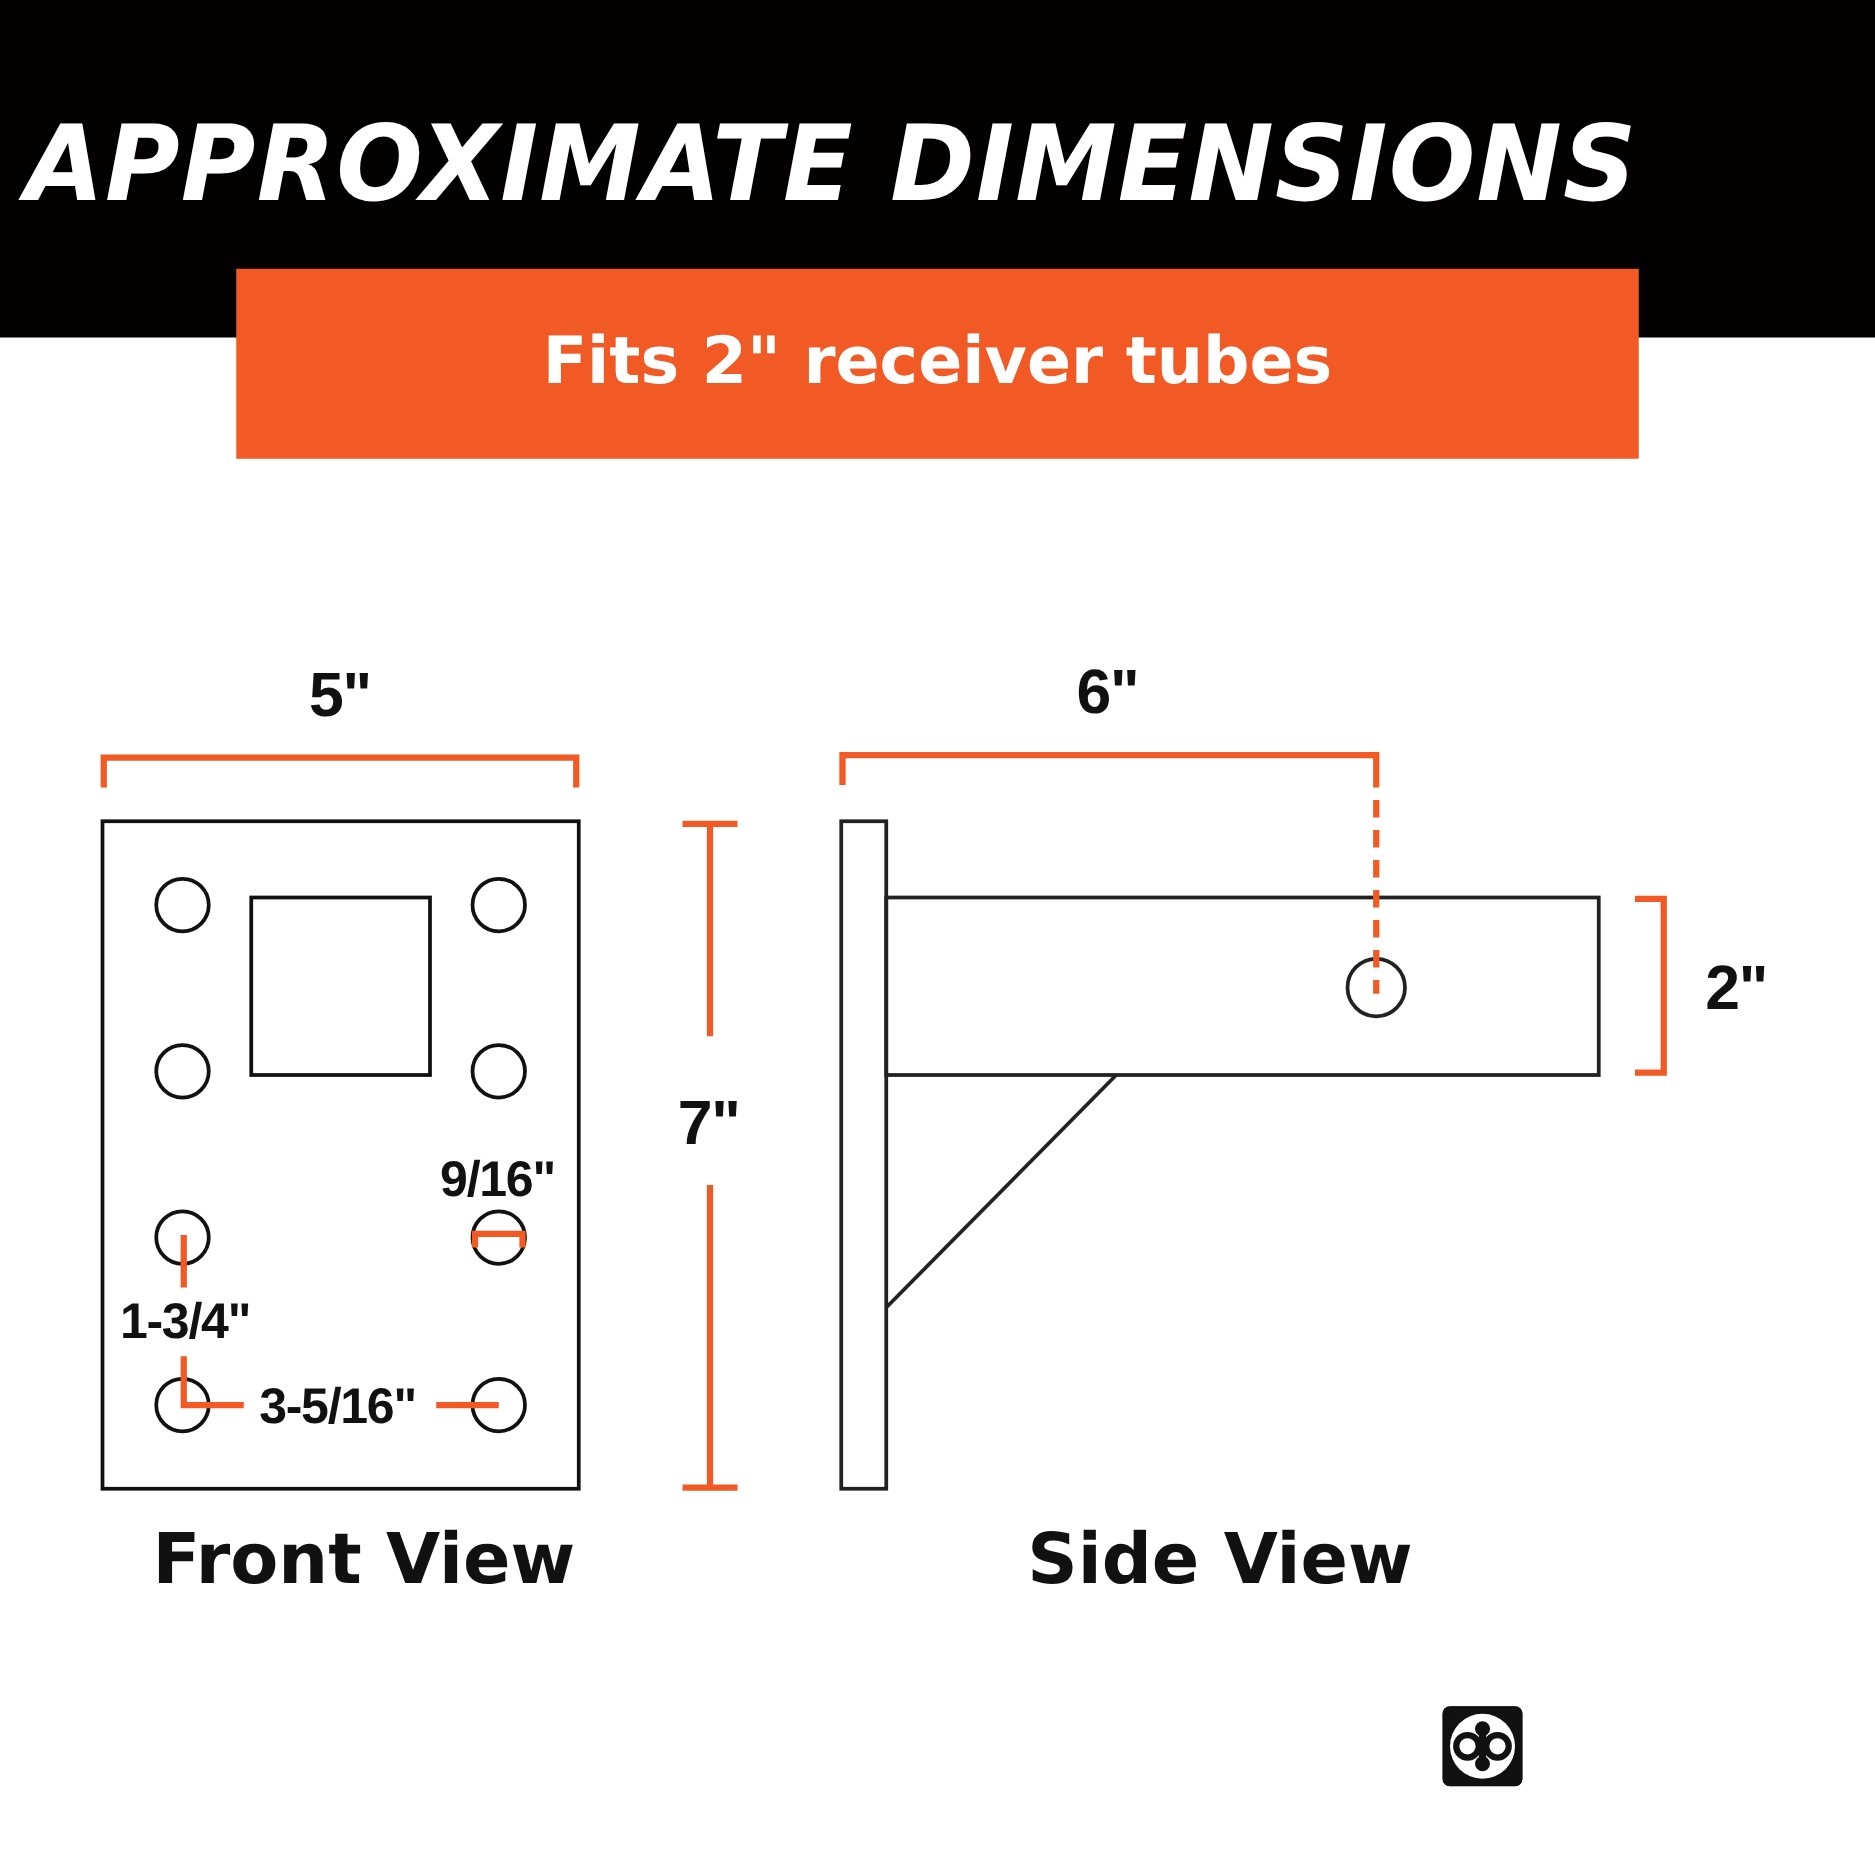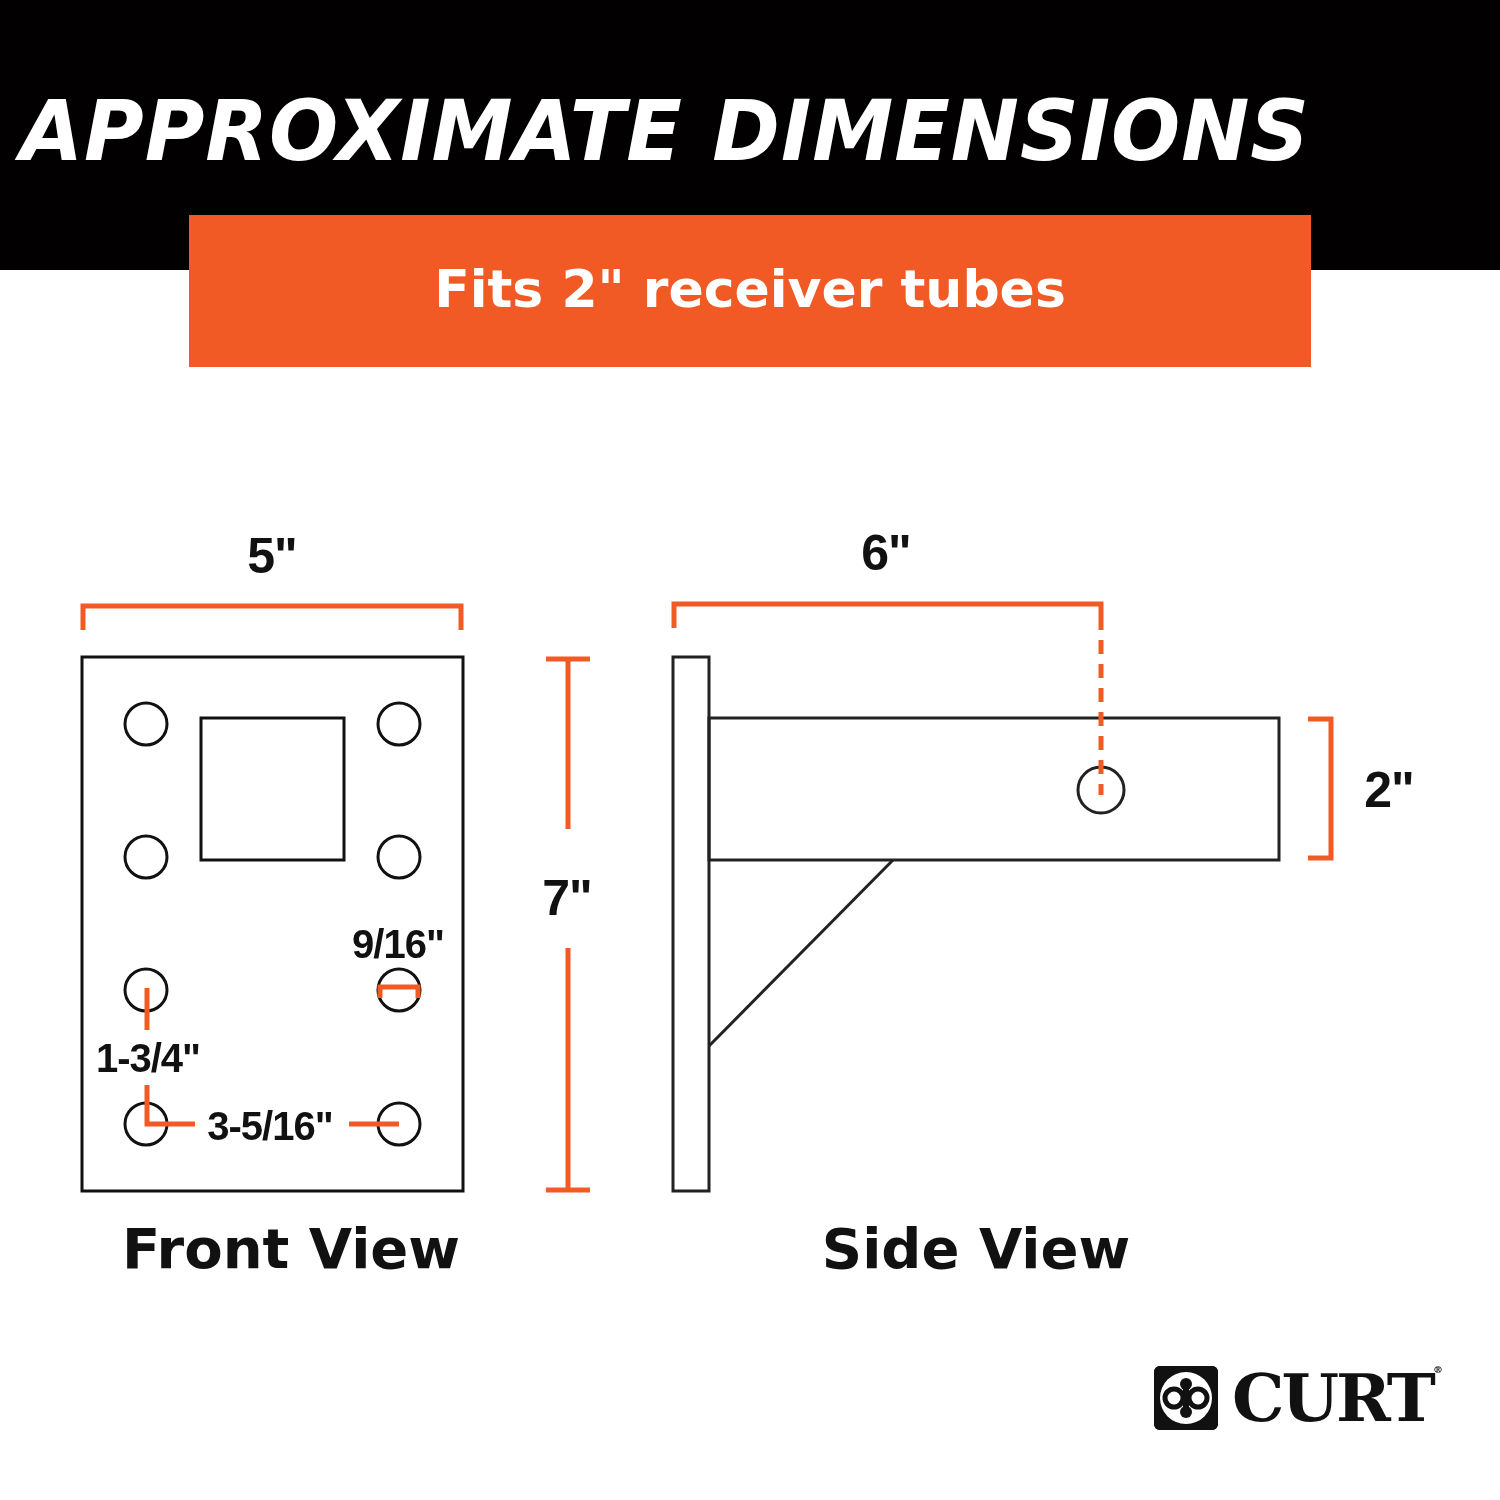--- a/index.html
+++ b/index.html
@@ -90,14 +90,13 @@
     <svg width="64" height="64" viewBox="0 0 64 64">
       <rect width="64" height="64" rx="6" fill="#111"></rect>
       <circle cx="32" cy="32" r="26" fill="#fff"></circle>
       <circle cx="20" cy="32" r="9" fill="none" stroke="#111" stroke-width="5"></circle>
       <circle cx="44" cy="32" r="9" fill="none" stroke="#111" stroke-width="5"></circle>
       <circle cx="32" cy="18" r="6" fill="#111"></circle>
       <circle cx="32" cy="46" r="6" fill="#111"></circle>
       <rect x="29" y="22" width="6" height="20" fill="#111"></rect>
     </svg>
   </div>
-  <div class="logo-text"><span>CURT</span><span class="logo-reg">®</span></div>
 </div>
 
 </body></html>

